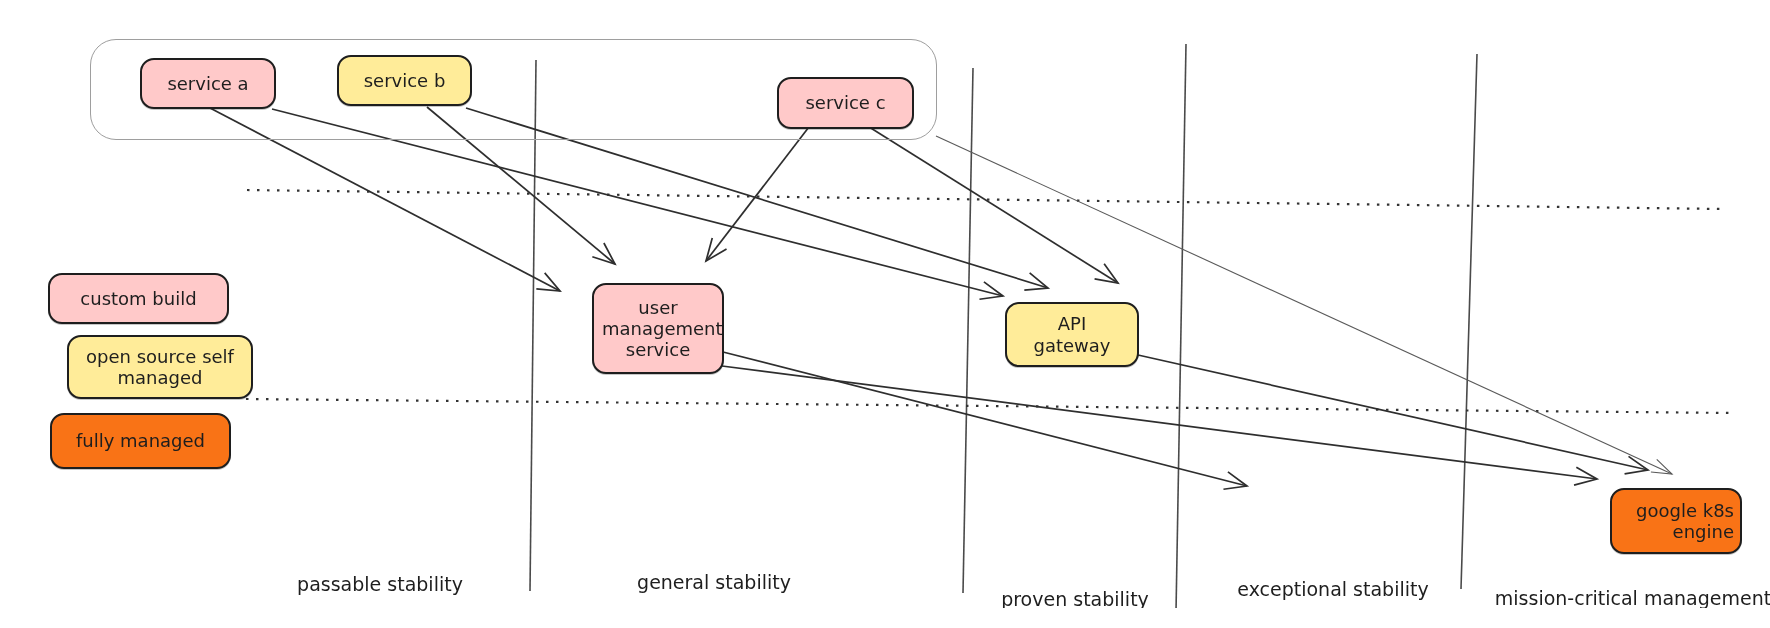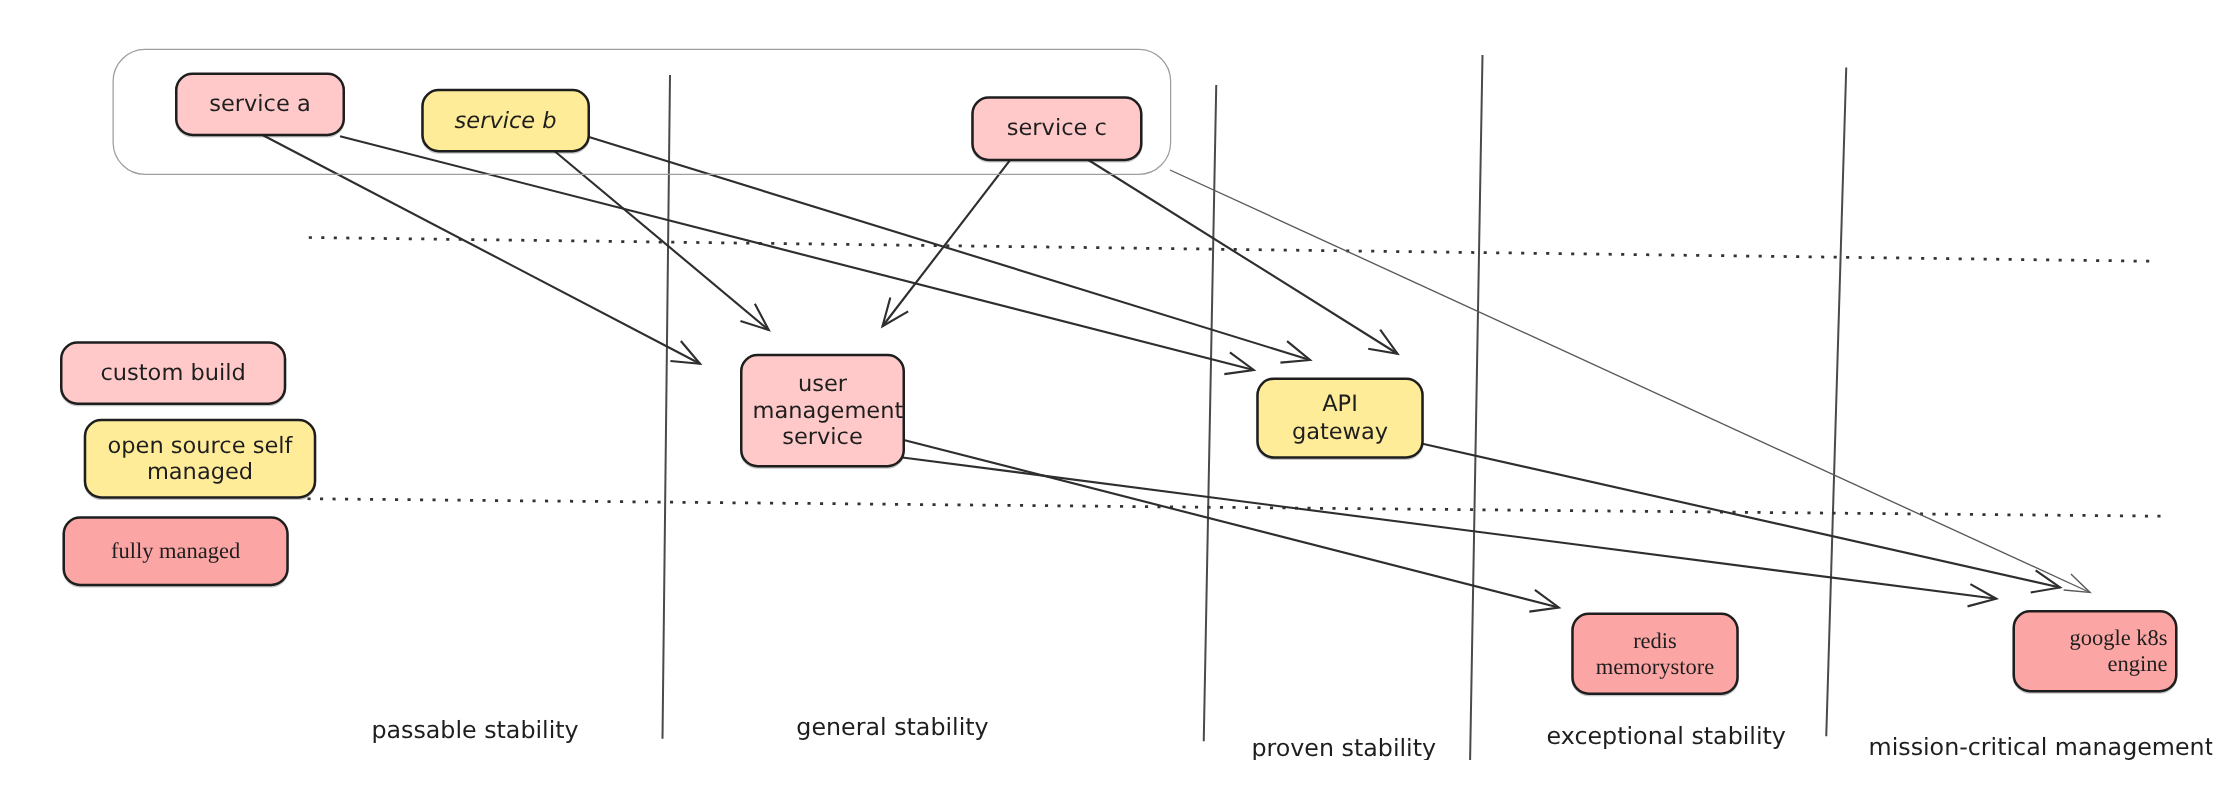--- a/index.html
+++ b/index.html
@@ -18,21 +18,21 @@
   }
   .node{
     position:absolute;display:flex;align-items:center;justify-content:center;
     border:2px solid #1e1e1e;border-radius:14px;
     font-size:18px;line-height:1.18;text-align:center;
     box-shadow:0 1px 0 rgba(30,30,30,0.25);
   }
   .node span{display:block;padding:2px 6px;}
   .pink{background:#ffc9c9;}
   .yellow{background:#ffec99;}
-  .green{background:#fca5a5;font-family:Liberation Serif, serif;}
+  .green{background:#f97316;}
   .zone-label{
     position:absolute;transform:translateX(-50%);
     font-size:19px;white-space:nowrap;color:#1e1e1e;
   }
   .narrow{max-width:92px;}
   .umc-label{max-width:112px;}
 </style>
 </head>
 <body>
 
@@ -66,37 +66,34 @@
     <line x1="723" y1="352" x2="1247" y2="486" stroke="#2e2e2e" stroke-width="1.7" marker-end="url(#ah)"></line>
     <line x1="722" y1="366" x2="1597" y2="479" stroke="#2e2e2e" stroke-width="1.7" marker-end="url(#ah)"></line>
     <line x1="1138" y1="355" x2="1648" y2="470" stroke="#2e2e2e" stroke-width="1.7" marker-end="url(#ah)"></line>
   </svg>
 
   <div class="group-frame"></div>
 
   <div class="node pink" style="left:140px;top:58px;width:132px;height:47px;">
     <span>service a</span>
   </div>
-  <div class="node yellow" style="left:337px;top:71px;width:131px;height:47px;font-style:italic;">
+  <div class="node yellow" style="left:337px;top:55px;width:131px;height:47px;">
     <span>service b</span>
   </div>
   <div class="node pink" style="left:777px;top:57px;width:133px;height:48px;margin-top:20px;">
     <span>service c</span>
   </div>
 
   <div class="node pink" style="left:592px;top:283px;width:128px;height:87px;">
     <span class="umc-label">user management service</span>
   </div>
   <div class="node yellow" style="left:1005px;top:302px;width:130px;height:61px;">
     <span class="narrow">API gateway</span>
   </div>
 
-  <div class="node green" style="left:1257px;top:490px;width:130px;height:62px;">
-    <span>redis memorystore</span>
-  </div>
   <div class="node green" style="left:1610px;top:488px;width:128px;height:62px;text-align:right;">
     <span>google k8s engine</span>
   </div>
 
   <div class="node pink" style="left:48px;top:273px;width:177px;height:47px;">
     <span>custom build</span>
   </div>
   <div class="node yellow" style="left:45px;top:335px;width:182px;height:60px;margin-left:22px;">
     <span>open source self managed</span>
   </div>

